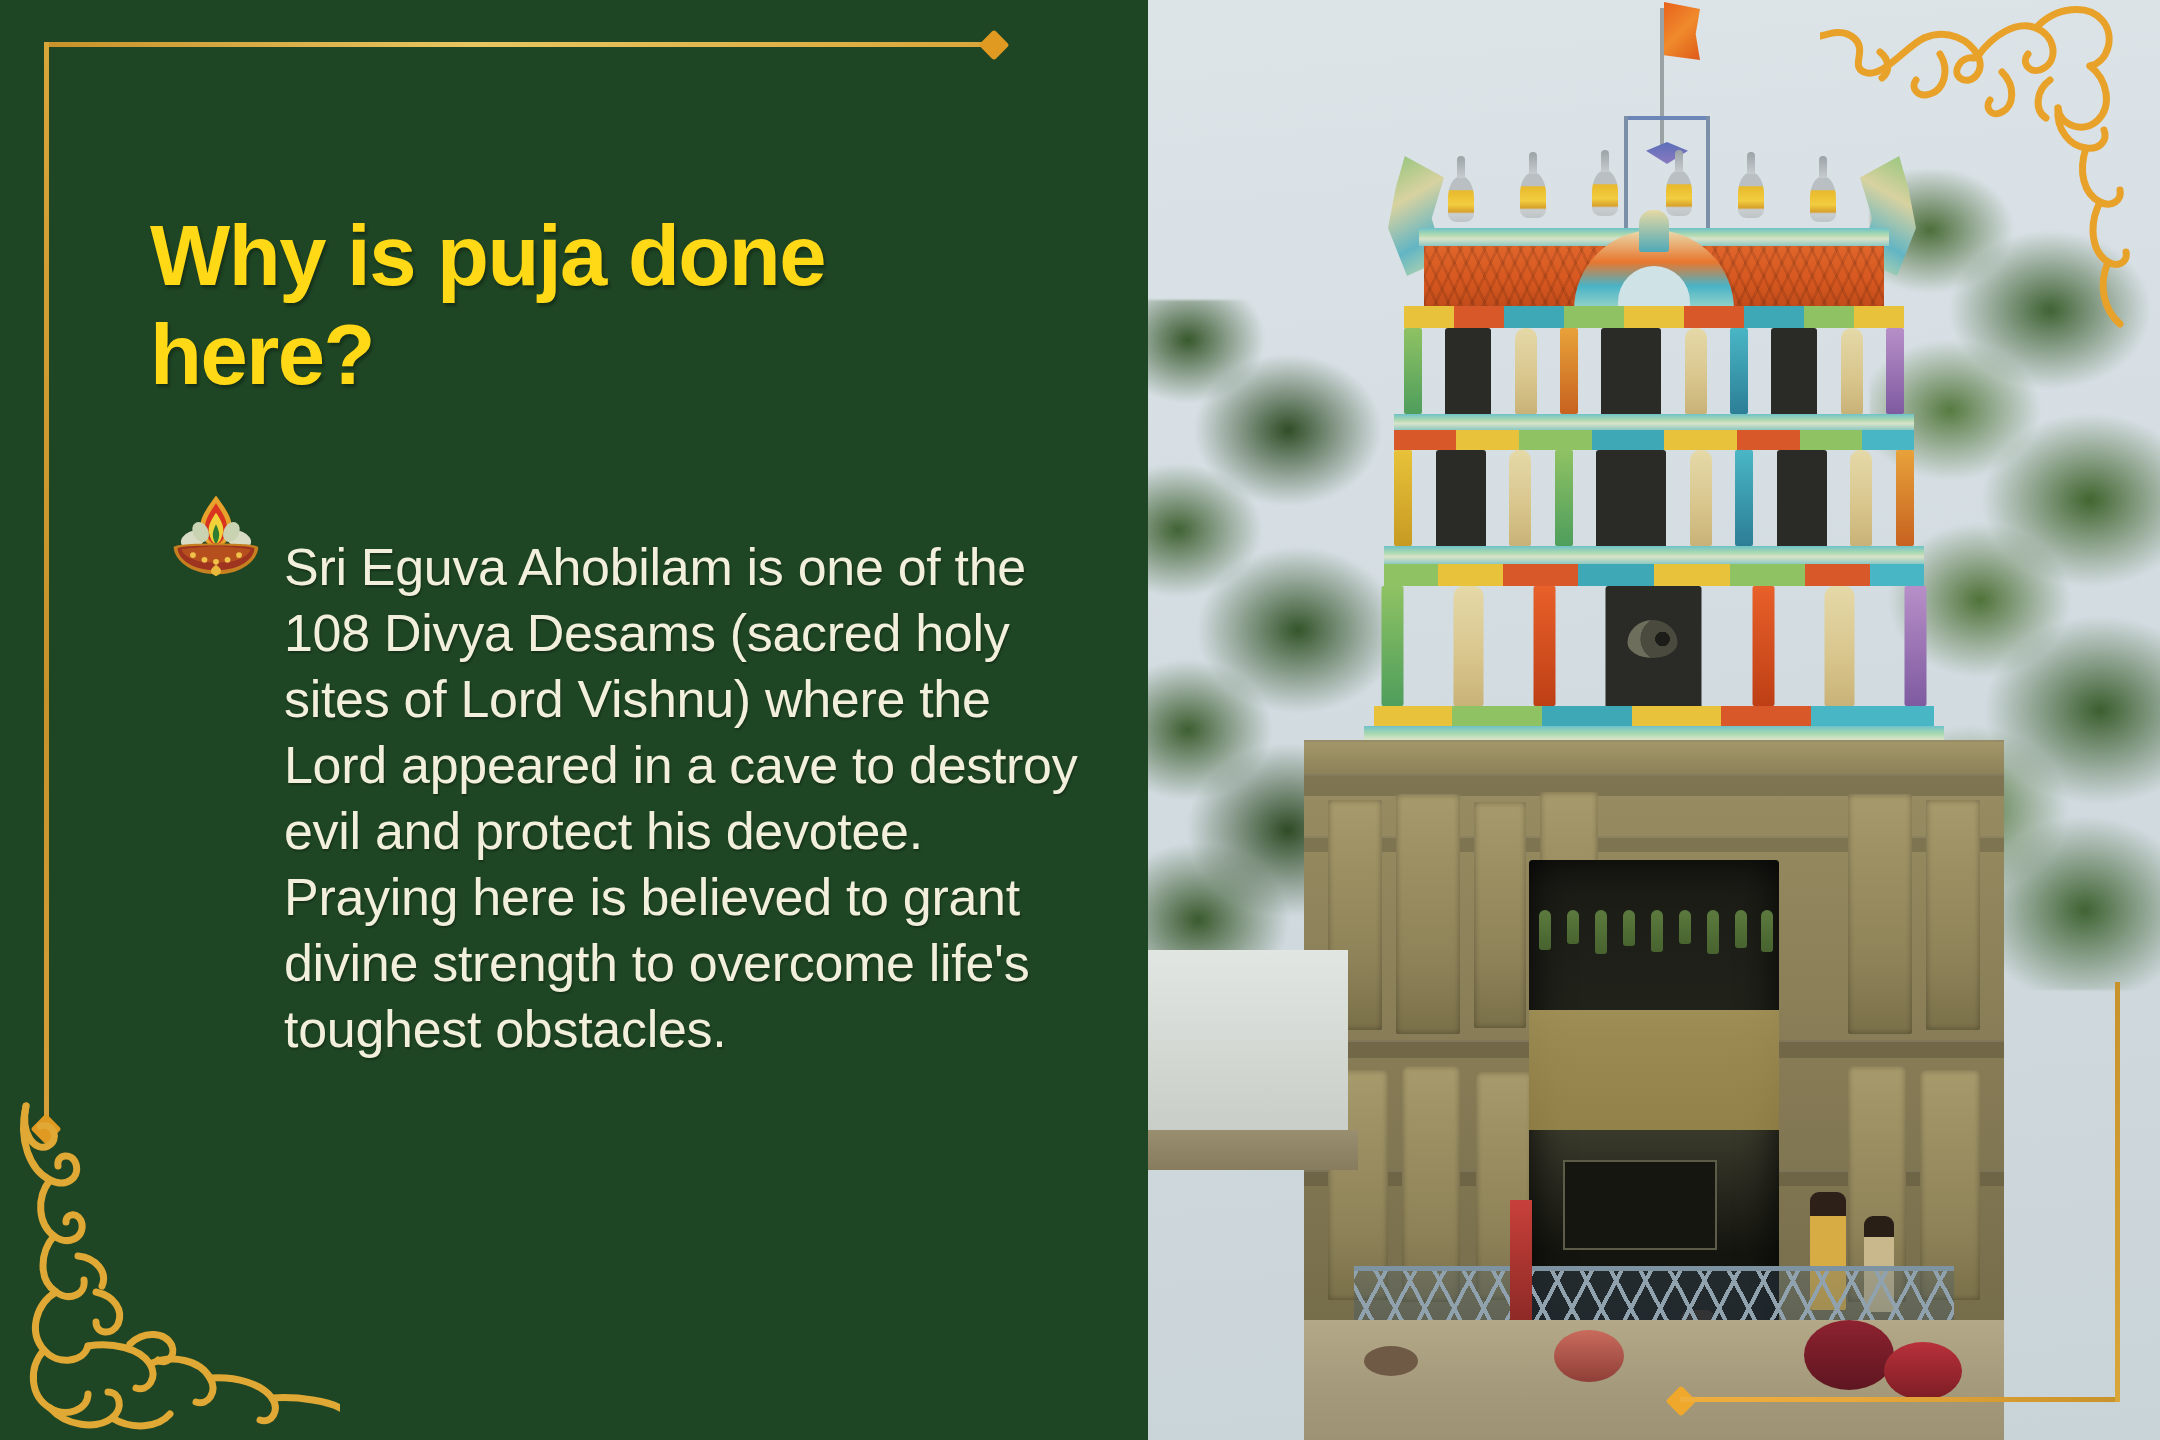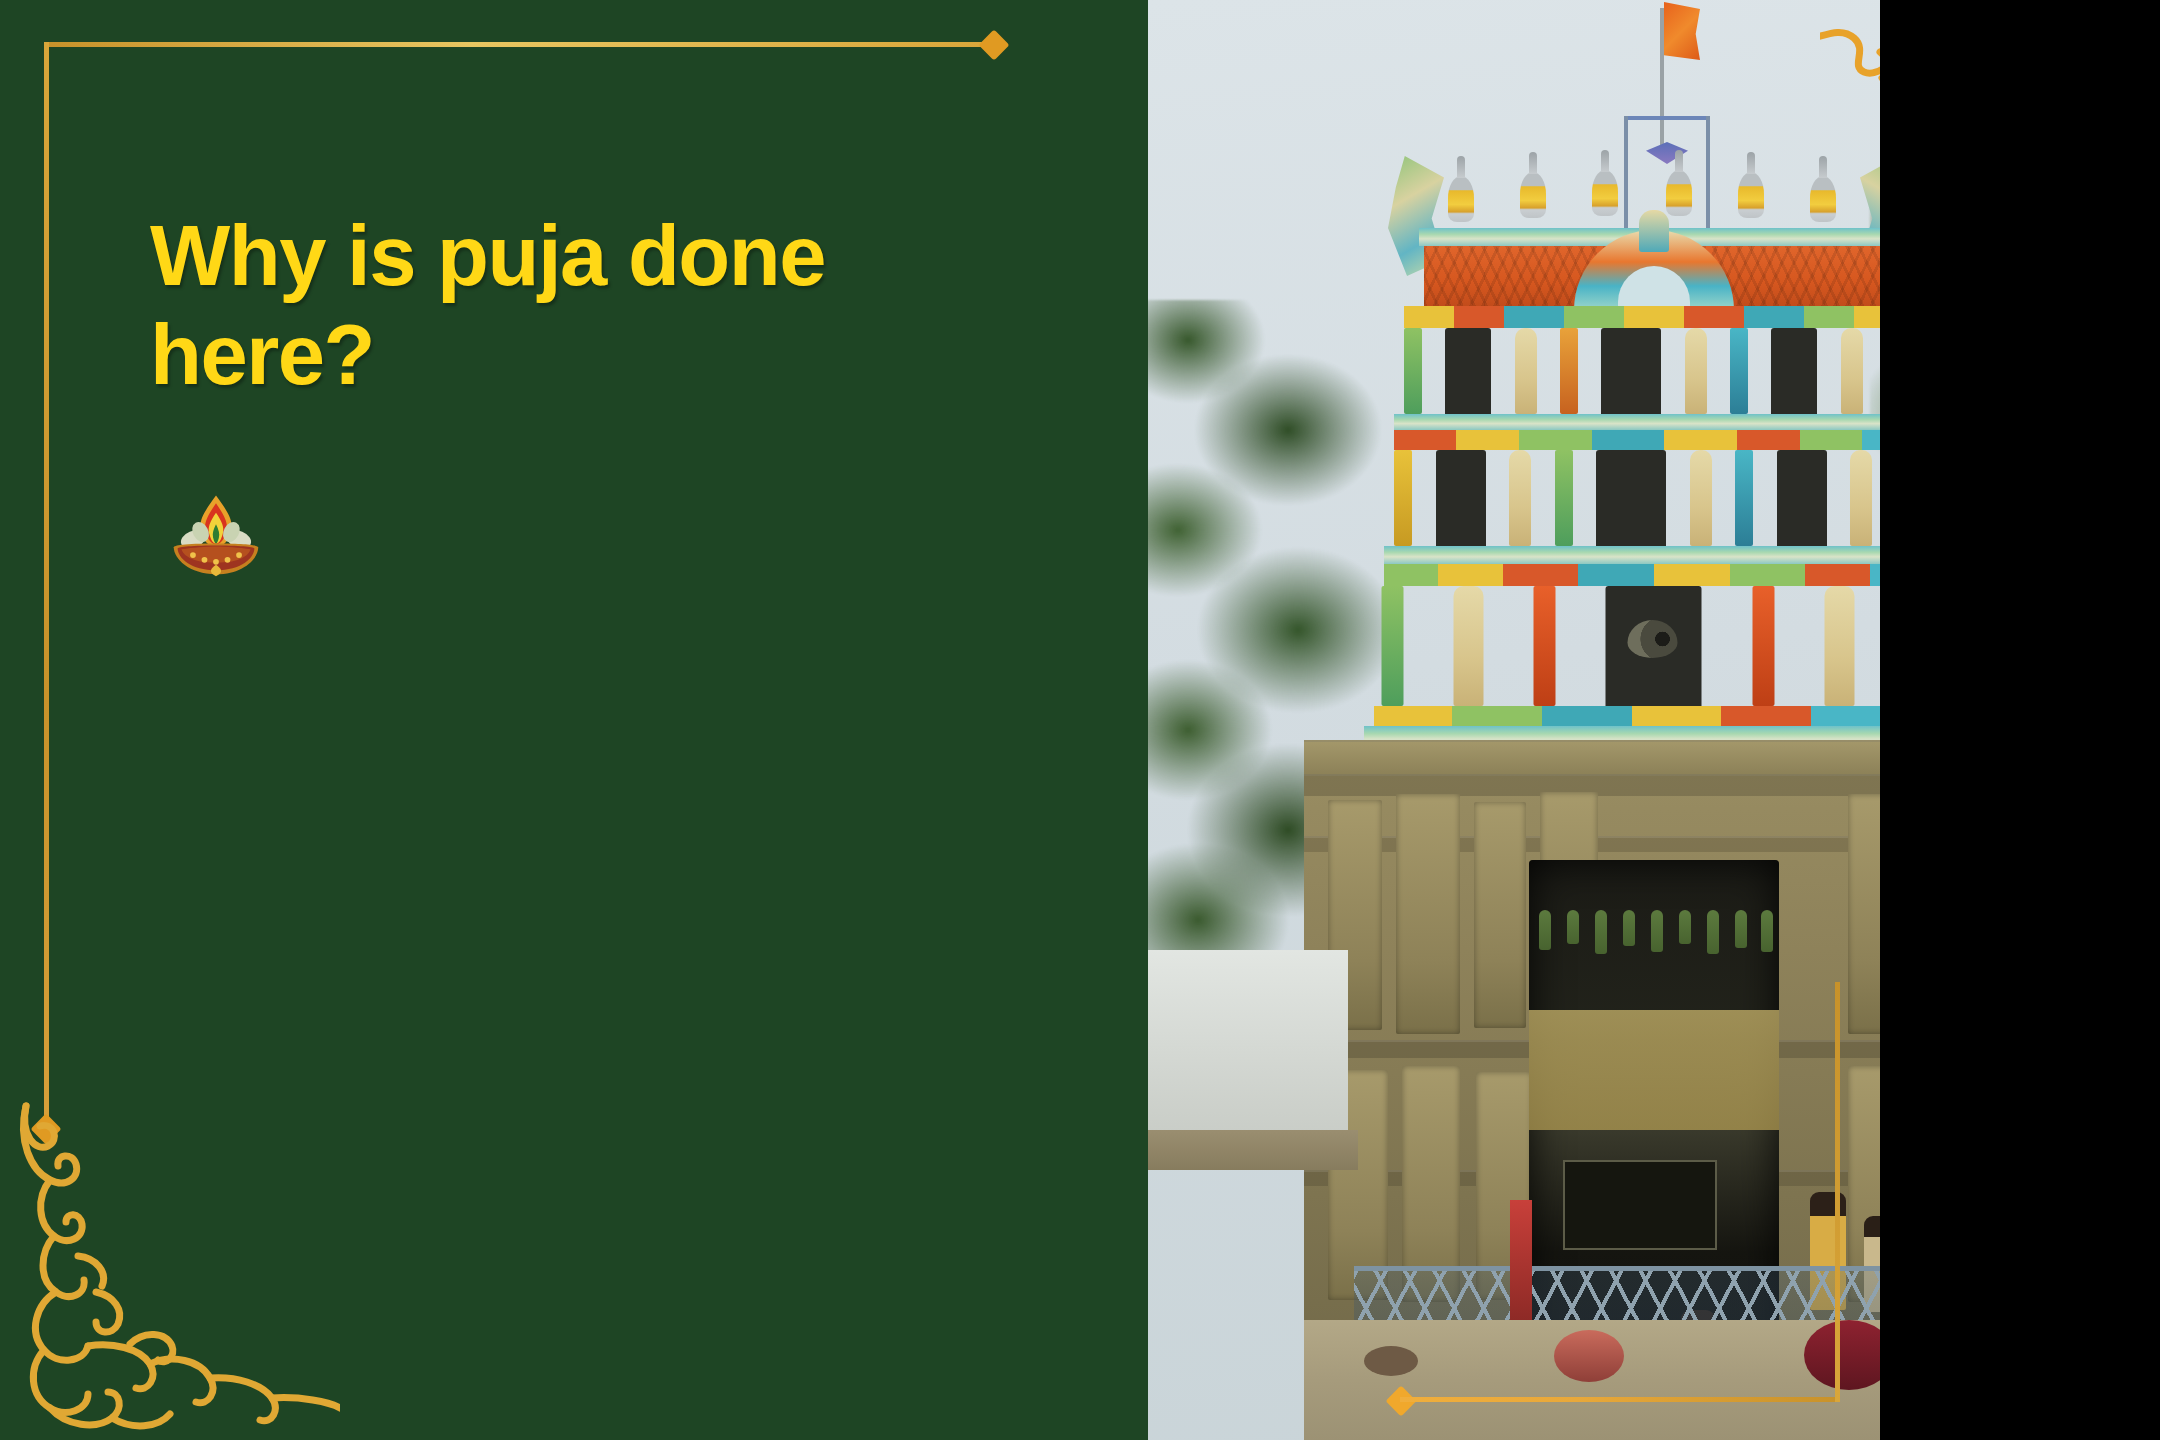--- a/index.html
+++ b/index.html
@@ -2,21 +2,21 @@
 <html><head>
 <meta charset="utf-8">
 <style>
   html, body {
     margin: 0;
     padding: 0;
     background: #000;
   }
   #canvas {
     position: relative;
-    width: 1880px;
+    width: 2160px;
     height: 1440px;
     overflow: hidden;
     font-family: "Liberation Sans", sans-serif;
     background: #1E4524;
   }
 
   
   #left-panel {
     position: absolute;
     left: 0; top: 0;
@@ -494,20 +494,21 @@
         <path d="M10 67 C 10 66, 20 64, 50 64 C 80 64, 90 66, 90 67 C 90 77, 76 90, 50 90 C 24 90, 10 77, 10 67 Z" fill="#9E3420"></path>
         <path d="M14 68 C 26 66, 40 65, 50 65 C 60 65, 74 66, 86 68 C 84 74, 76 82, 50 82 C 24 82, 16 74, 14 68 Z" fill="#B8561F" opacity="0.85"></path>
         <circle cx="26" cy="74" r="3" fill="#F0C24A"></circle>
         <circle cx="38" cy="79" r="3" fill="#F0C24A"></circle>
         <circle cx="50" cy="81" r="3" fill="#F0C24A"></circle>
         <circle cx="62" cy="79" r="3" fill="#F0C24A"></circle>
         <circle cx="74" cy="74" r="3" fill="#F0C24A"></circle>
         <path d="M50 84 C 44 88, 42 92, 50 96 C 58 92, 56 88, 50 84 Z" fill="#E8B93A"></path>
       </svg>
     </div>
+    <p id="body-text">Sri Eguva Ahobilam is one of the 108 Divya Desams (sacred holy sites of Lord Vishnu) where the Lord appeared in a cave to destroy evil and protect his devotee. Praying here is believed to grant divine strength to overcome life's toughest obstacles.</p>
   </div>
 
   <svg class="ornament" id="ornament-bl" viewBox="0 0 340 350">
     <g fill="none" stroke="#E0A834" stroke-width="7" stroke-linecap="round" stroke-linejoin="round">
       <path d="M26 10 C 20 40, 36 56, 48 50 C 60 44, 54 26, 40 30"></path>
       <path d="M26 10 C 18 44, 30 74, 50 84 C 66 92, 80 82, 76 68 C 72 56, 56 58, 58 70"></path>
       <path d="M50 84 C 36 102, 38 128, 54 140 C 68 150, 84 142, 82 128 C 80 116, 66 116, 66 126"></path>
       <path d="M54 140 C 40 156, 38 184, 56 196 C 70 206, 86 198, 84 184"></path>
       <path d="M56 196 C 36 208, 28 236, 44 254 C 58 270, 84 266, 88 250"></path>
       <path d="M44 254 C 28 272, 30 300, 50 312 C 66 322, 88 314, 88 298"></path>

